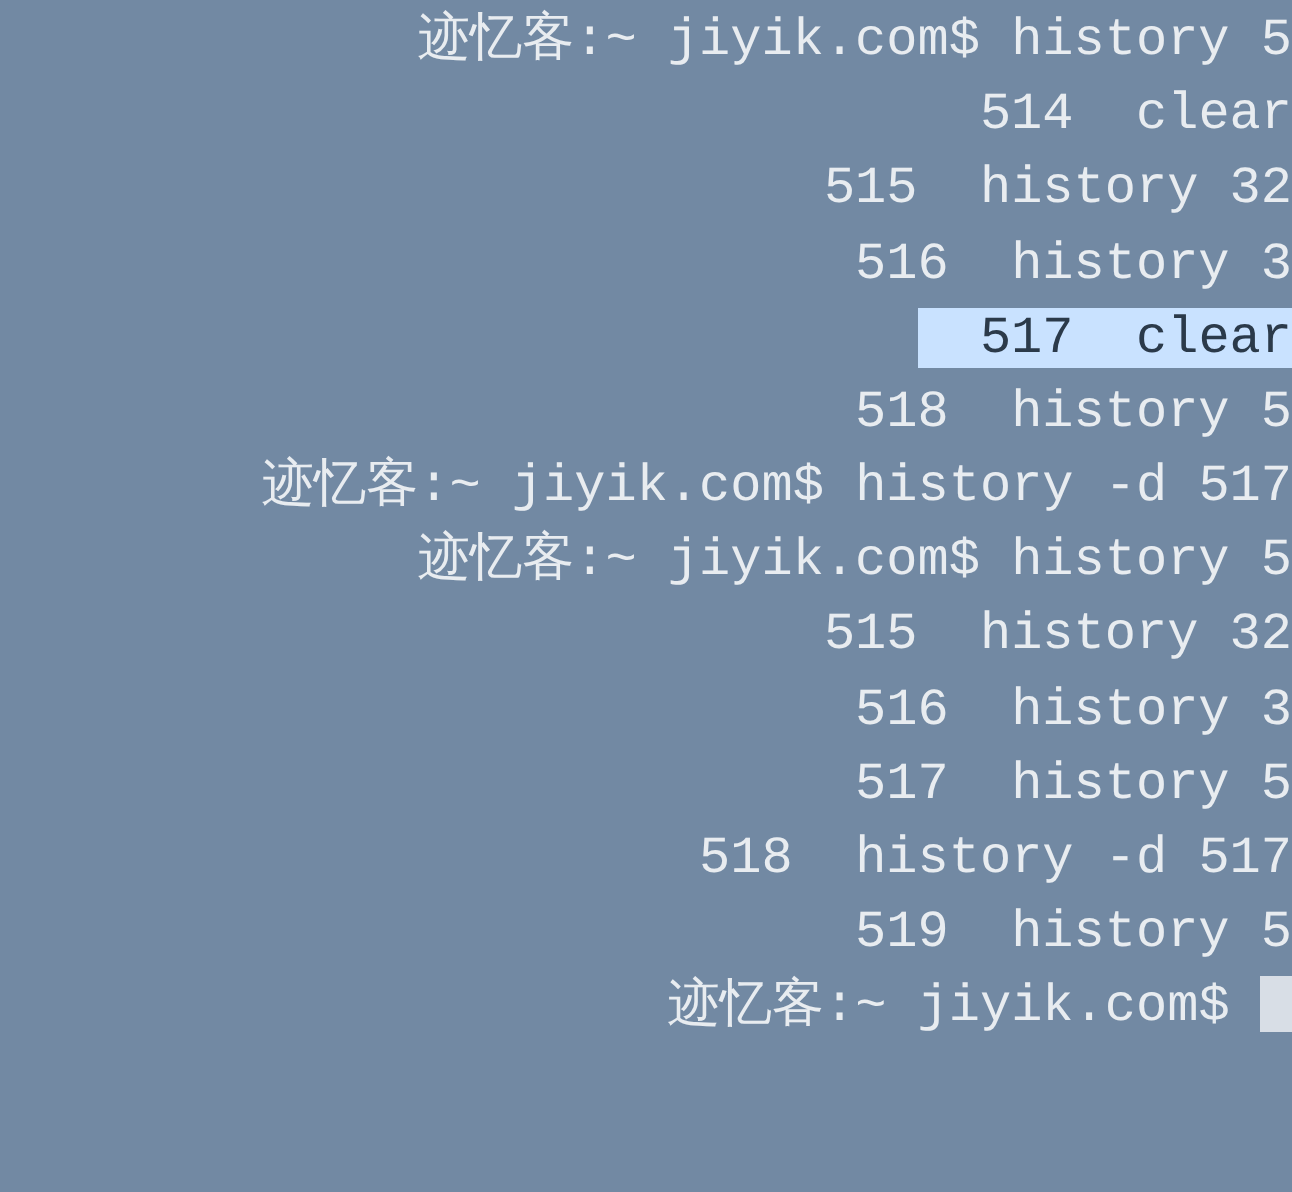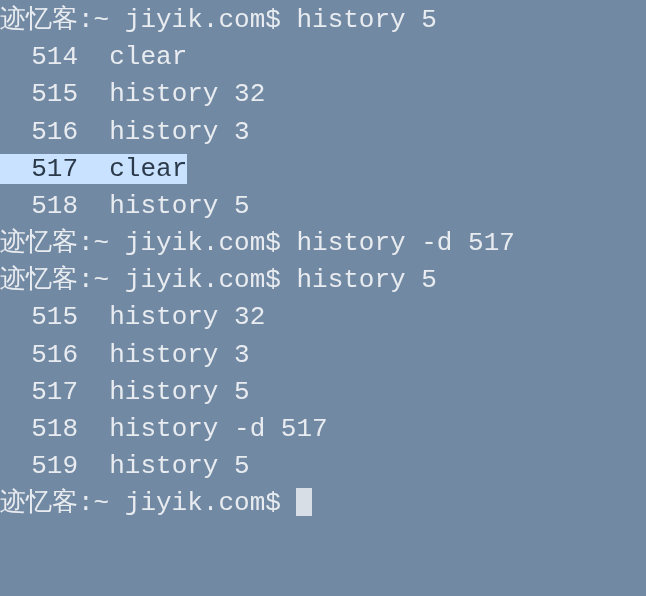--- a/index.html
+++ b/index.html
@@ -16,20 +16,21 @@
       color: #e8ecf0;
       line-height: 1.43;
       padding: 2px 0;
       overflow: hidden;
     }
     .terminal {
       white-space: pre;
     }
     .line {
       display: block;
+      text-align: right;
     }
     .highlight {
       background-color: #c9e2ff;
       color: #2b3a4a;
     }
     .cursor {
       display: inline-block;
       background-color: #d8dee6;
       width: 0.6em;
       height: 1.1em;

